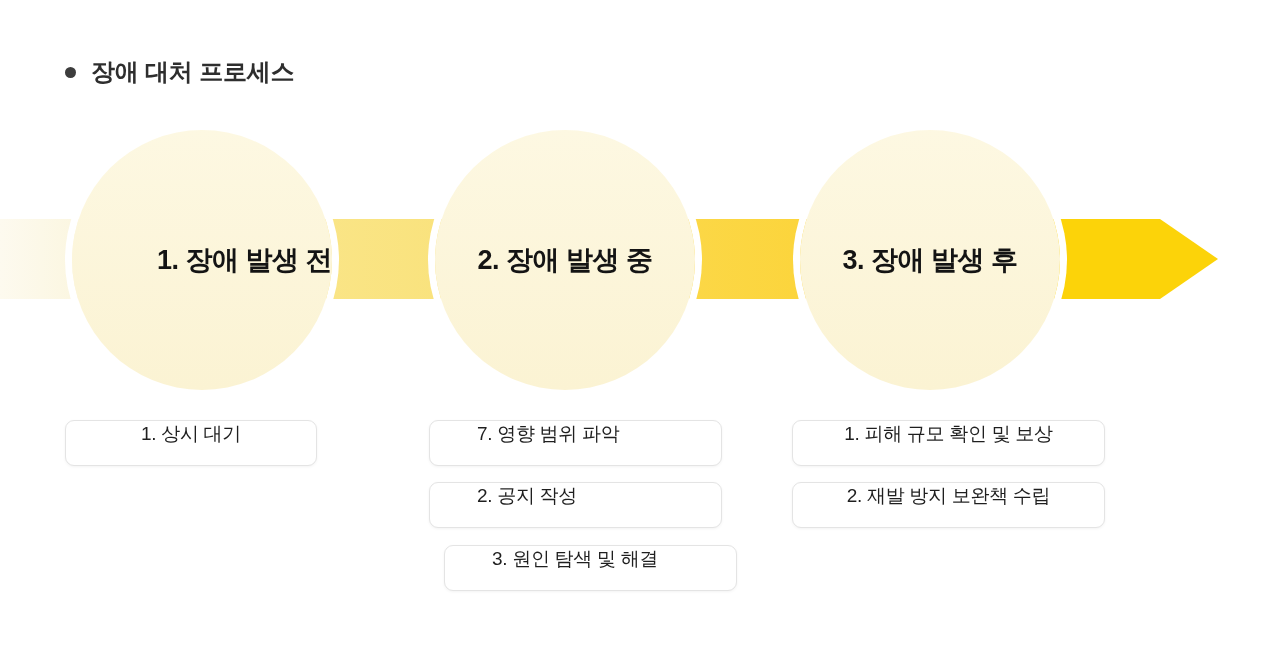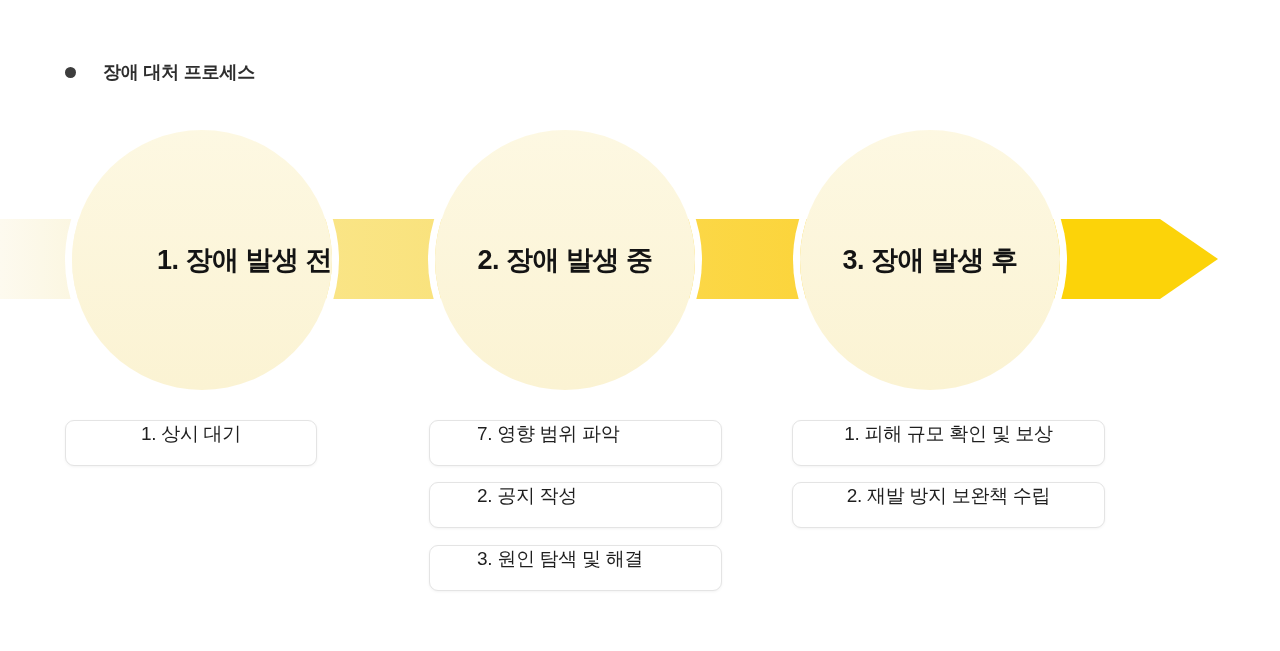--- a/index.html
+++ b/index.html
@@ -27,22 +27,22 @@
   }
   .title-dot {
     width: 11px;
     height: 11px;
     border-radius: 50%;
     background: #3d3d3d;
     margin-right: 11px;
     flex: 0 0 auto;
   }
   .page-title {
-    margin: 16px;
-    font-size: 18px;
+    margin: 4px;
+    font-size: 24px;
     font-weight: 700;
     color: #2e2e2e;
     letter-spacing: -0.2px;
     white-space: nowrap;
   }
 
   
   .band-svg {
     position: absolute;
     left: 0;
@@ -96,21 +96,21 @@
     letter-spacing: -0.3px;
     white-space: nowrap;
   }
   .step-box.centered { justify-content: center; }
 
   .col1 { left: 65px;  width: 252px; }
   .col2 { left: 429px; width: 293px; padding-left: 47px; }
   .col3 { left: 792px; width: 313px; }
   .row1 { top: 420px; }
   .row2 { top: 482px; }
-  .row3 { top: 545px; }
+  .row3 { top: 545px; margin-left: 15px; }
 </style>
 </head>
 <body>
 
 <div class="canvas">
 
   <div class="title-row">
     <span class="title-dot"></span>
     <h1 class="page-title">장애 대처 프로세스</h1>
   </div>

